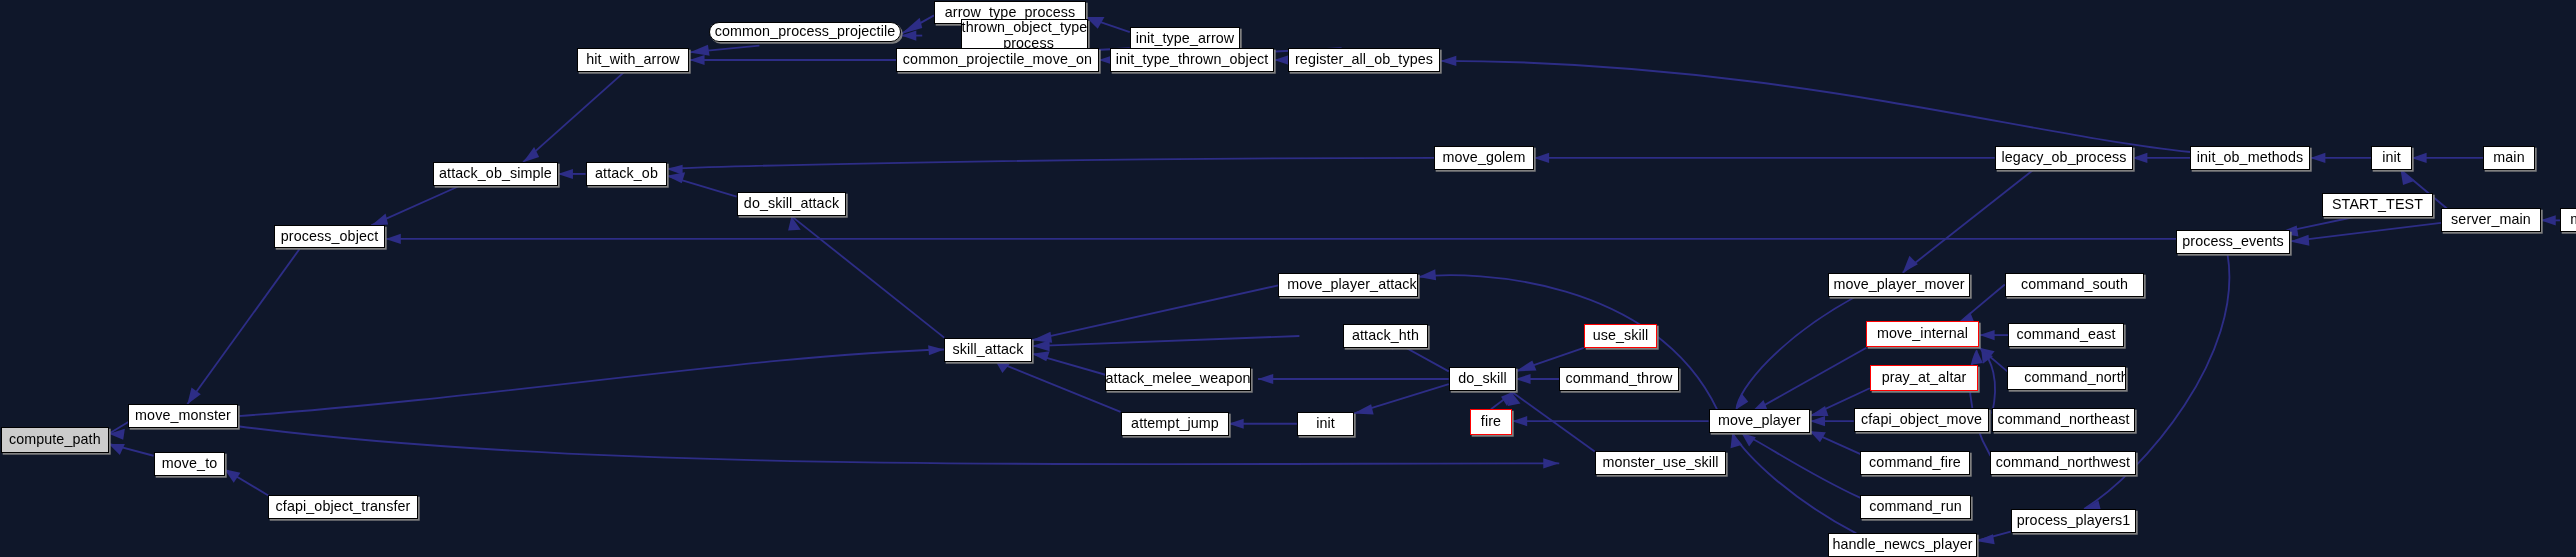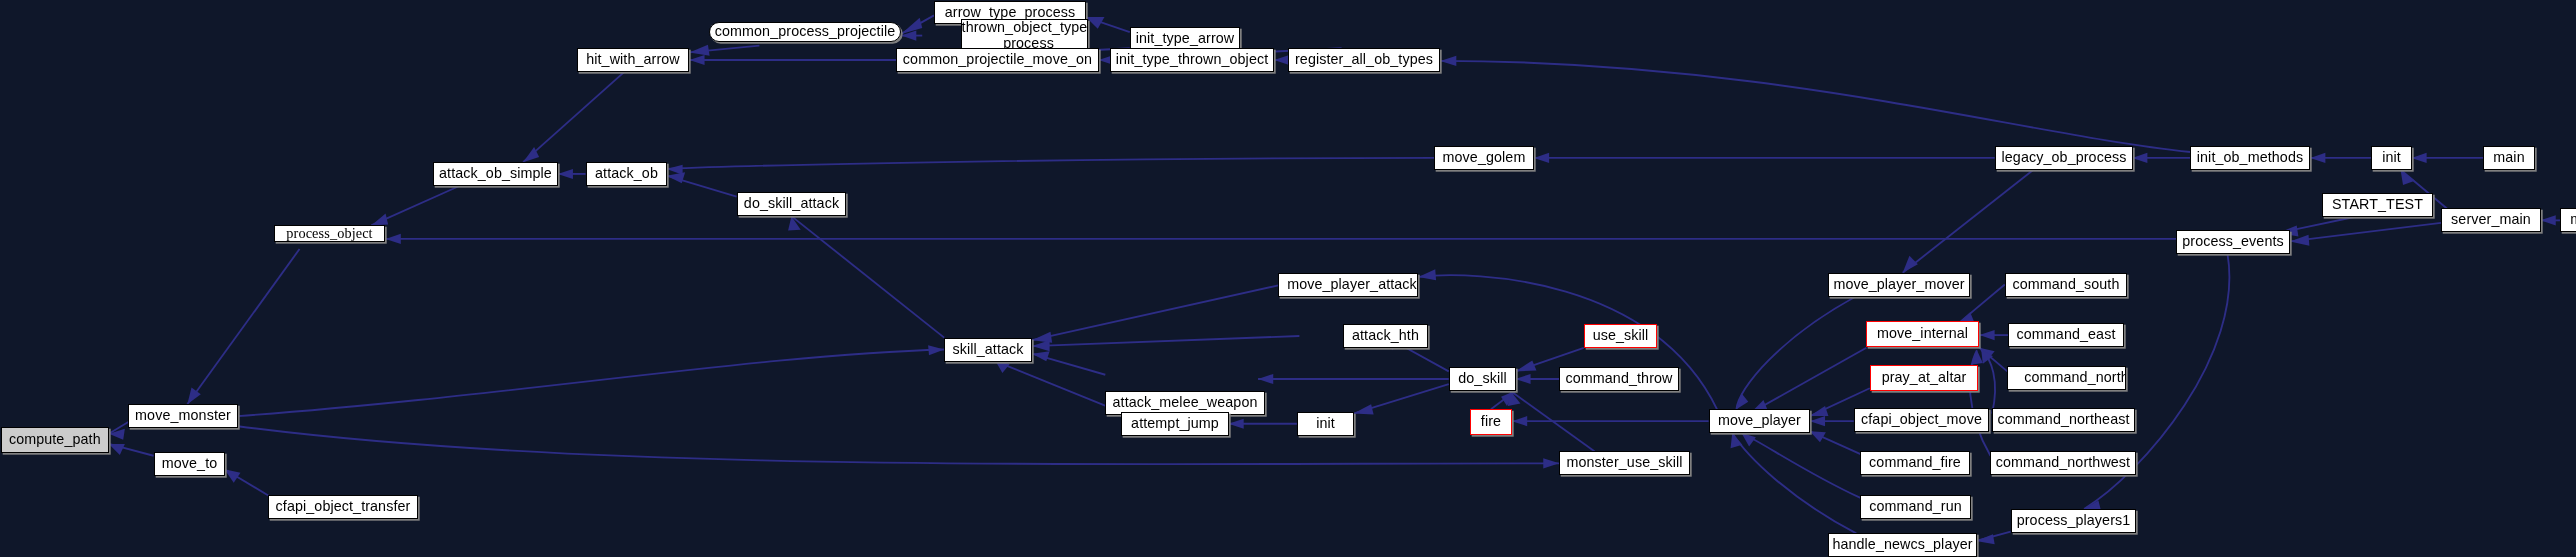--- a/index.html
+++ b/index.html
@@ -321,46 +321,46 @@
       <div class="node-box" style="left: 1995px; top: 146px; width: 138px; height: 23.6px;"><span>legacy_ob_process</span></div>
       <div class="node-box" style="left: 2190px; top: 146px; width: 120px; height: 23.6px;"><span>init_ob_methods</span></div>
       <div class="node-box" style="left: 2371px; top: 146px; width: 41px; height: 23.6px; text-align: right;"><span>init</span></div>
       <div class="node-box" style="left: 2483px; top: 146px; width: 52px; height: 23.6px;"><span>main</span></div>
       <div class="node-box" style="left: 433px; top: 162px; width: 125px; height: 23.6px;"><span>attack_ob_simple</span></div>
       <div class="node-box" style="left: 586px; top: 162px; width: 81px; height: 23.6px;"><span>attack_ob</span></div>
       <div class="node-box" style="left: 737px; top: 192px; width: 109px; height: 23.6px;"><span>do_skill_attack</span></div>
       <div class="node-box" style="left: 2322px; top: 193px; width: 111px; height: 23.6px;"><span>START_TEST</span></div>
       <div class="node-box" style="left: 2441px; top: 208px; width: 100px; height: 23.6px;"><span>server_main</span></div>
       <div class="node-box" style="left: 2560px; top: 208px; width: 52px; height: 23.6px;"><span>main</span></div>
-      <div class="node-box" style="left: 274px; top: 225px; width: 111px; height: 17px; font-family: Liberation Serif, serif;"><span>process_object</span></div>
+      <div class="node-box" style="left: 274px; top: 225px; width: 111px; height: 23px;"><span>process_object</span></div>
       <div class="node-box" style="left: 2176px; top: 230px; width: 114px; height: 23.6px;"><span>process_events</span></div>
       <div class="node-box" style="left: 1278px; top: 273px; width: 140px; height: 23.6px; padding-left: 8px;"><span>move_player_attack</span></div>
       <div class="node-box" style="left: 1828px; top: 273px; width: 142px; height: 23.6px;"><span>move_player_mover</span></div>
-      <div class="node-box" style="left: 2005px; top: 273px; width: 122px; height: 23.6px;"><span>command_south</span></div>
+      <div class="node-box" style="left: 2005px; top: 273px; width: 139px; height: 23.6px;"><span>command_south</span></div>
       <div class="node-box" style="left: 1343px; top: 324px; width: 85px; height: 23.6px;"><span>attack_hth</span></div>
       <div class="node-box red" style="left: 1584px; top: 324px; width: 73px; height: 23.6px; border-color: rgb(255, 0, 0);"><span>use_skill</span></div>
       <div class="node-box red" style="left: 1866px; top: 321px; width: 113px; height: 26px; border-color: rgb(255, 0, 0);"><span>move_internal</span></div>
       <div class="node-box" style="left: 2008px; top: 323px; width: 116px; height: 23.6px;"><span>command_east</span></div>
       <div class="node-box" style="left: 944px; top: 338px; width: 88px; height: 23.6px;"><span>skill_attack</span></div>
       <div class="node-box" style="left: 2007px; top: 366px; width: 119px; height: 23.6px; padding-left: 20px;"><span>command_north</span></div>
       <div class="node-box red" style="left: 1870px; top: 365px; width: 108px; height: 26px; border-color: rgb(255, 0, 0);"><span>pray_at_altar</span></div>
-      <div class="node-box" style="left: 1105px; top: 367px; width: 160px; height: 23.6px; margin-top: 24px;"><span>attack_melee_weapon</span></div>
+      <div class="node-box" style="left: 1105px; top: 367px; width: 146px; height: 23.6px;"><span>attack_melee_weapon</span></div>
       <div class="node-box" style="left: 1449px; top: 367px; width: 67px; height: 23.6px;"><span>do_skill</span></div>
       <div class="node-box" style="left: 1559px; top: 367px; width: 120px; height: 23.6px;"><span>command_throw</span></div>
       <div class="node-box" style="left: 1854px; top: 408px; width: 135px; height: 23.6px;"><span>cfapi_object_move</span></div>
       <div class="node-box" style="left: 1992px; top: 408px; width: 143px; height: 23.6px;"><span>command_northeast</span></div>
       <div class="node-box" style="left: 1121px; top: 412px; width: 108px; height: 23.6px;"><span>attempt_jump</span></div>
       <div class="node-box" style="left: 1297px; top: 412px; width: 57px; height: 23.6px;"><span>init</span></div>
       <div class="node-box red" style="left: 1470px; top: 409px; width: 42px; height: 26px; border-color: rgb(255, 0, 0);"><span>fire</span></div>
       <div class="node-box" style="left: 1709px; top: 409px; width: 101px; height: 23.6px;"><span>move_player</span></div>
       <div class="node-box" style="left: 128px; top: 404px; width: 110px; height: 23.6px;"><span>move_monster</span></div>
       <div class="node-box" style="left: 1860px; top: 451px; width: 110px; height: 23.6px;"><span>command_fire</span></div>
       <div class="node-box" style="left: 1990px; top: 451px; width: 146px; height: 23.6px;"><span>command_northwest</span></div>
       <div class="node-box current" style="left: 0.8px; top: 427px; width: 108px; height: 26px; background: rgb(204, 204, 204);"><span>compute_path</span></div>
-      <div class="node-box" style="left: 1559px; top: 451px; width: 131px; height: 23.6px;"><span>monster_use_skill</span></div>
+      <div class="node-box" style="left: 1595px; top: 451px; width: 131px; height: 23.6px;"><span>monster_use_skill</span></div>
       <div class="node-box" style="left: 154px; top: 452px; width: 71px; height: 23.6px;"><span>move_to</span></div>
       <div class="node-box" style="left: 1860px; top: 495px; width: 111px; height: 23.6px;"><span>command_run</span></div>
       <div class="node-box" style="left: 2011px; top: 509px; width: 125px; height: 23.6px;"><span>process_players1</span></div>
       <div class="node-box" style="left: 268px; top: 495px; width: 150px; height: 23.6px;"><span>cfapi_object_transfer</span></div>
       <div class="node-box" style="left: 1828px; top: 533px; width: 149px; height: 23.6px;"><span>handle_newcs_player</span></div>
     </div>
 </div>
 
 
 </body></html>

